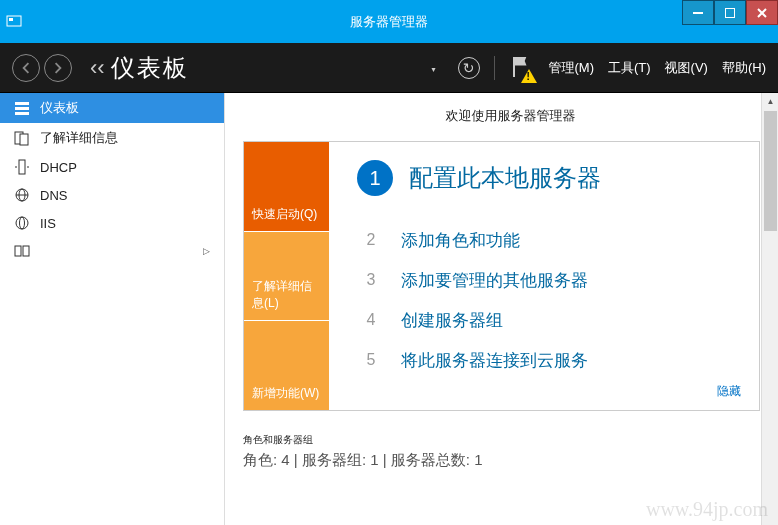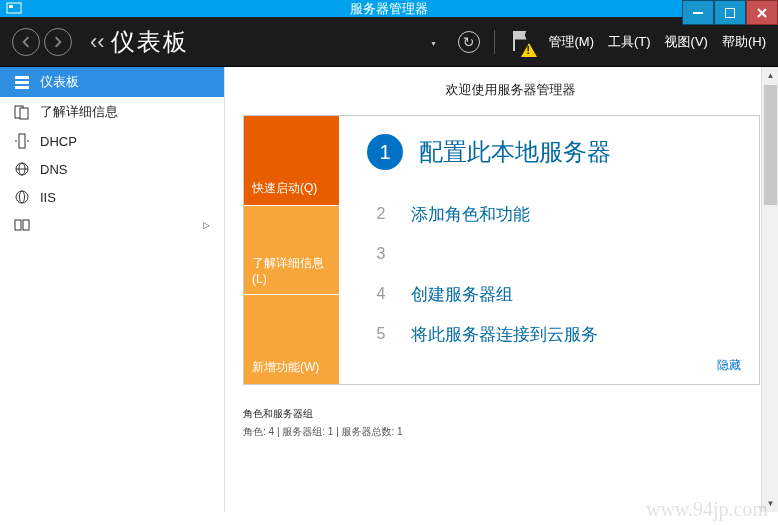--- a/index.html
+++ b/index.html
@@ -1,17 +1,17 @@
 <!DOCTYPE html>
 <html><head>
 <meta charset="utf-8">
 <style>
 * { box-sizing: border-box; margin: 0; padding: 0; font-family: "Microsoft YaHei", "Segoe UI", sans-serif; }
 body { width: 778px; height: 525px; background: #fff; overflow: hidden; position: relative; }
-.titlebar { height: 17px; background: #00a2ed; display: flex; align-items: center; color: #fff; font-size: 12px; position: relative; }
+.titlebar { height: 43px; background: #00a2ed; display: flex; align-items: center; color: #fff; font-size: 12px; position: relative; }
 .titlebar .icon-small { width: 16px; height: 16px; margin-left: 6px; display: flex; align-items: center; justify-content: center; }
 .titlebar .title { position: absolute; left: 50%; transform: translateX(-50%); font-size: 13px; }
 .win-controls { position: absolute; right: 0; top: 0; display: flex; }
 .win-btn { width: 32px; height: 25px; display: flex; align-items: center; justify-content: center; border: 1px solid #0b4f70; background: #1696cc; }
 .win-btn.close { background: #c75050; border-color: #8b2d2d; }
 .win-btn svg { width: 10px; height: 10px; }
 .toolbar { height: 50px; background: #1b1b1b; display: flex; align-items: center; color: #fff; padding: 0 12px; border-bottom: 1px solid #000; }
 .nav-arrows { display: flex; gap: 4px; }
 .nav-circle { width: 28px; height: 28px; border: 1.5px solid #888; border-radius: 50%; display: flex; align-items: center; justify-content: center; color: #888; }
 .breadcrumb-sep { font-size: 22px; color: #ccc; margin-left: 18px; margin-right: 6px; }
@@ -29,36 +29,36 @@
 .tri-warn::after { content: "!"; position: absolute; left: -2px; top: 2px; font-size: 10px; font-weight: bold; color: #000; }
 .content-wrap { display: flex; height: calc(100% - 80px); background: #fff; }
 .sidebar { width: 225px; background: #fff; border-right: 1px solid #ddd; }
 .side-item { display: flex; align-items: center; padding: 6px 14px; font-size: 13px; color: #222; gap: 10px; cursor: pointer; }
 .side-item.active { background: #2e8fe2; color: #fff; }
 .side-item .sicon { width: 16px; height: 16px; display: flex; align-items: center; justify-content: center; }
 .side-item .expand { margin-left: auto; font-size: 9px; color: #555; }
 .main { flex: 1; position: relative; padding: 14px 0 0 18px; }
 .welcome-header { font-size: 13px; color: #222; margin-bottom: 16px; text-align: center; }
 .card { border: 1px solid #ccc; margin-right: 18px; display: flex; min-height: 270px; }
-.tabs-col { width: 95px; display: flex; flex-direction: column; font-size: 12px; }
+.tabs-col { width: 85px; display: flex; flex-direction: column; font-size: 12px; }
 .tab { flex: 1; display: flex; align-items: flex-end; padding: 8px 8px; color: #fff; cursor: pointer; }
 .tab.t1 { background: #e85d00; }
 .tab.t2 { background: #f7a63c; }
 .tab.t3 { background: #f7a63c; }
 .tabs-col .tab + .tab { border-top: 1px solid #fff; }
 .steps { flex: 1; padding: 18px 22px 8px 28px; display: flex; flex-direction: column; gap: 12px; position: relative; }
 .step-row { display: flex; align-items: center; gap: 16px; }
 .num { width: 28px; height: 28px; border-radius: 50%; display: flex; align-items: center; justify-content: center; font-size: 16px; color: #9b9b9b; }
 .step-row.primary .num { background: #0072c6; color: #fff; width: 36px; height: 36px; font-size: 20px; }
 .step-text { font-size: 18px; color: #0369a1; }
 .step-row.primary .step-text { font-size: 24px; }
 .step-row.secondary .step-text { font-size: 17px; }
 .hide-link { position: absolute; bottom: 10px; right: 18px; font-size: 12px; color: #0072c6; }
 .roles-header { font-size: 10px; color: #222; margin-top: 22px; }
-.roles-sub { font-size: 10px; color: #555; margin-top: 4px; }
+.roles-sub { font-size: 15px; color: #555; margin-top: 4px; }
 .scroll-track { position: absolute; right: 0; top: 0; width: 17px; height: 100%; background: #f0f0f0; border-left: 1px solid #dcdcdc; }
 .scroll-thumb { position: absolute; top: 18px; left: 2px; width: 13px; height: 120px; background: #c7c7c7; }
 .scroll-arrow { position: absolute; left: 0; width: 17px; height: 17px; display: flex; align-items: center; justify-content: center; font-size: 8px; color: #555; background: #f0f0f0; }
 .scroll-arrow.up { top: 0; }
 .scroll-arrow.down { bottom: 0; }
 .watermark { position: absolute; right: 10px; bottom: 4px; font-size: 20px; color: rgba(0,0,0,0.12); font-family: "Times New Roman", serif; pointer-events: none; }
 .bar-icon { width: 14px; height: 12px; }
 .bar-icon div { height: 3px; background: #333; margin-bottom: 2px; }
 .bar-icon.white div { background: #fff; }
 </style>
@@ -205,20 +205,21 @@
           <span class="num">1</span>
           <span class="step-text">配置此本地服务器</span>
         </div>
         <div style="height:6px"></div>
         <div class="step-row secondary">
           <span class="num">2</span>
           <span class="step-text">添加角色和功能</span>
         </div>
         <div class="step-row secondary">
           <span class="num">3</span>
+          <span class="step-text">添加要管理的其他服务器</span>
         </div>
         <div class="step-row secondary">
           <span class="num">4</span>
           <span class="step-text">创建服务器组</span>
         </div>
         <div class="step-row secondary">
           <span class="num">5</span>
           <span class="step-text">将此服务器连接到云服务</span>
         </div>
         <span class="hide-link">隐藏</span>

